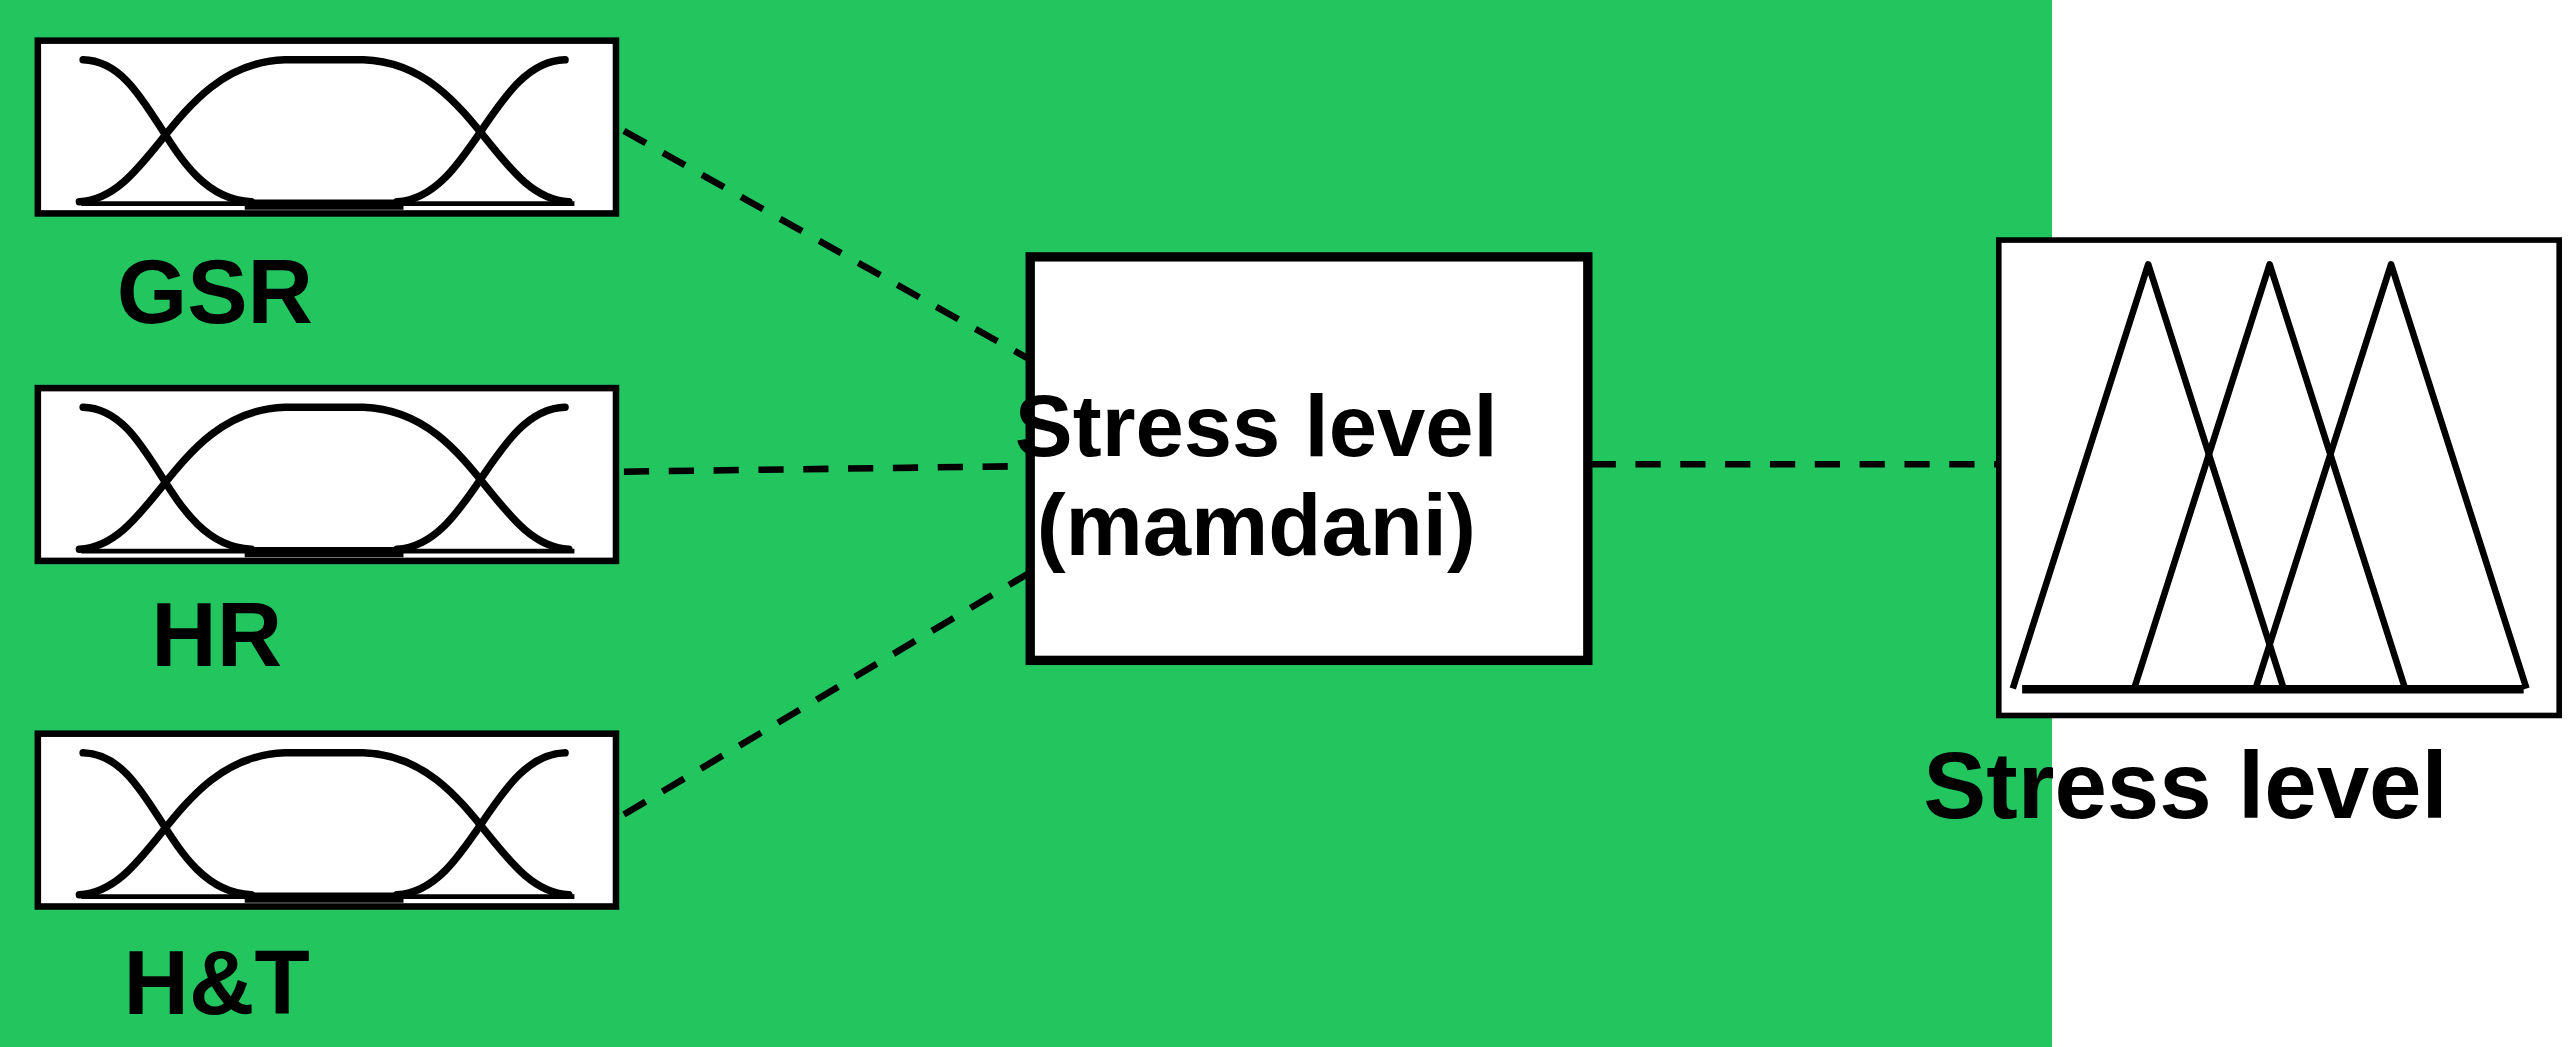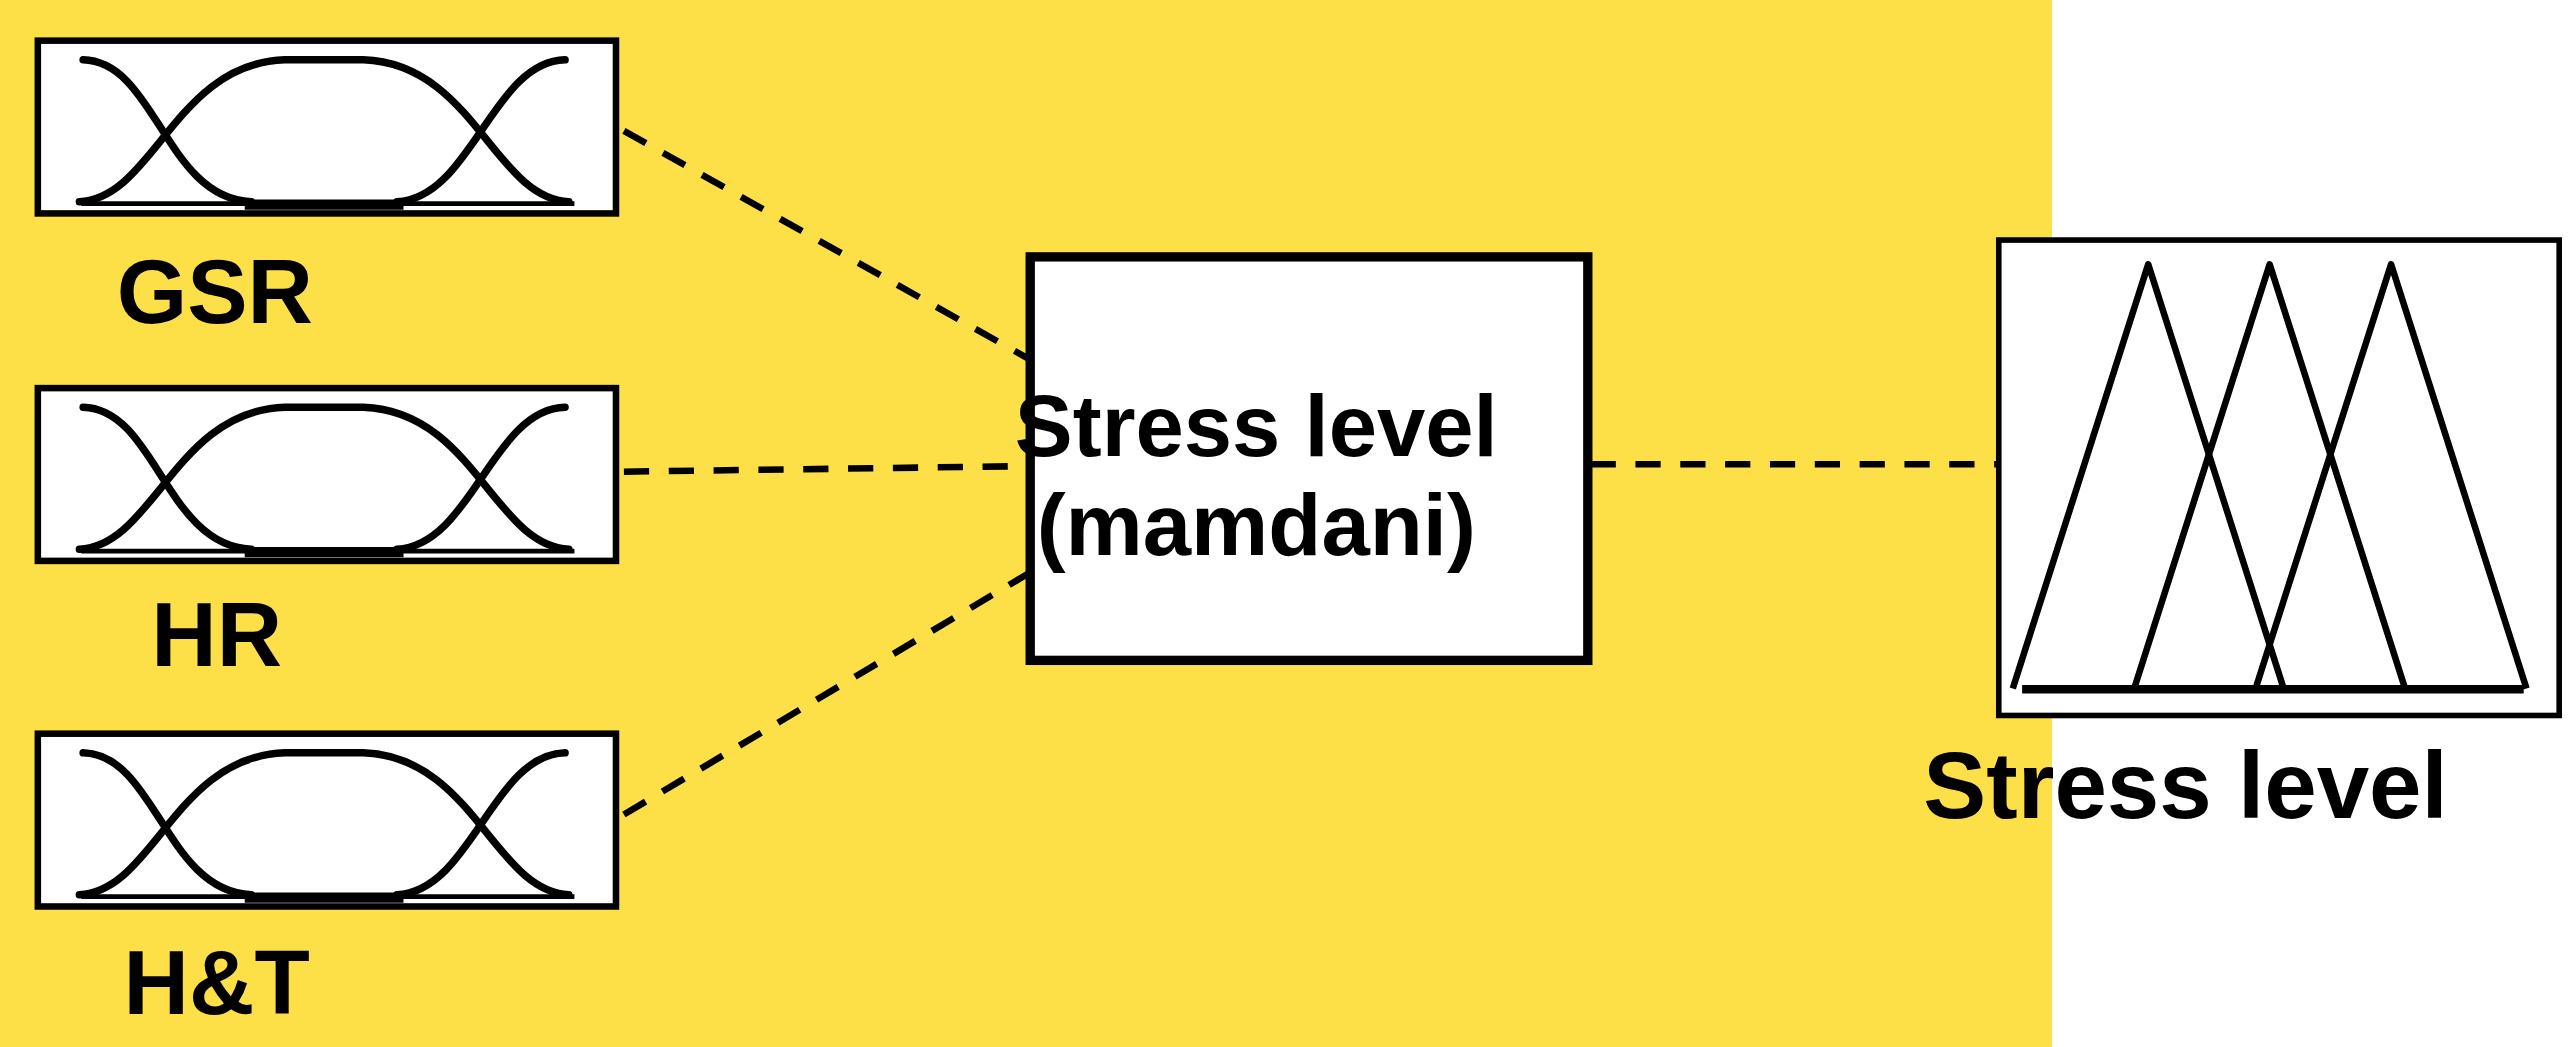--- a/index.html
+++ b/index.html
@@ -4,21 +4,21 @@
 <style>
   html, body {
     margin: 0;
     padding: 0;
     background: #ffffff;
   }
   .stage {
     position: relative;
     width: 2052px;
     height: 1048px;
-    background: #fde047;
+    background: #22c55e;
     font-family: "Liberation Sans", sans-serif;
   }
   svg { display: block; }
   .ink-stroke { stroke: #000000; fill: none; }
   .box-fill { fill: #ffffff; }
   .diagram-text {
     fill: #000000;
     font-family: "Liberation Sans", sans-serif;
     font-weight: bold;
   }

